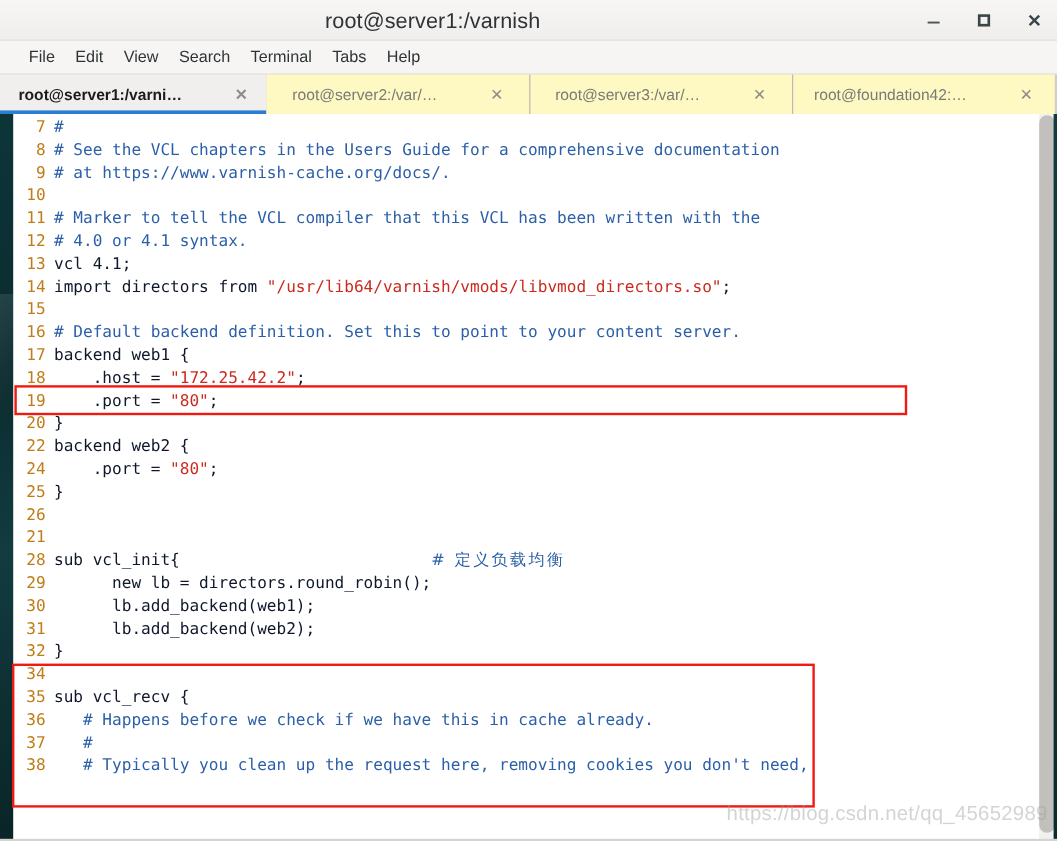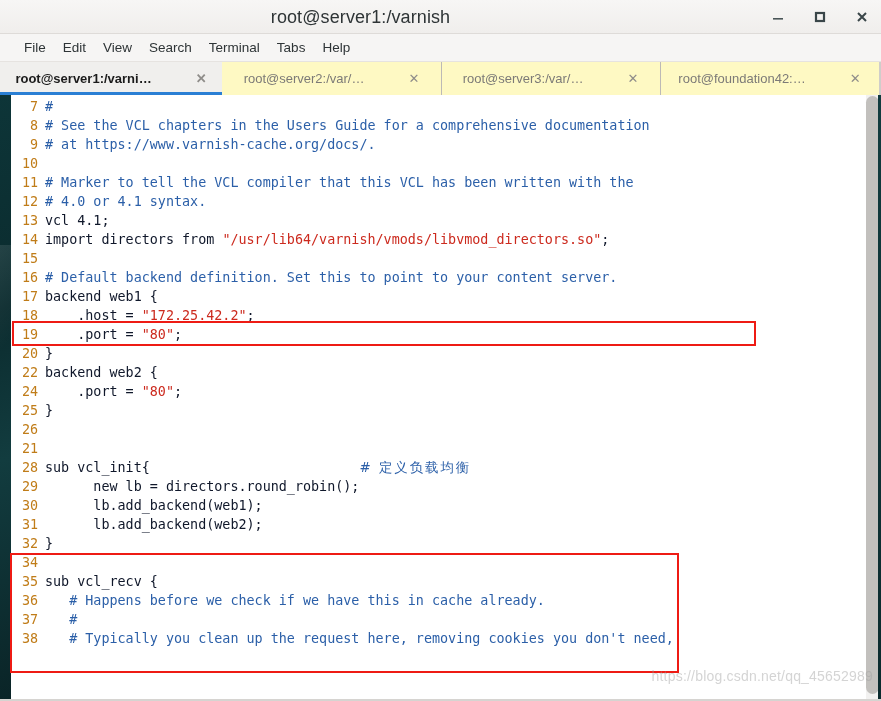--- a/index.html
+++ b/index.html
@@ -128,21 +128,21 @@
     background:#c2c0bd;border-radius:7px;
   }
   .sb-right-edge{
     position:absolute;right:0;top:95px;width:3px;height:606px;
     background:linear-gradient(180deg,#123c3f,#0b2b2e);
   }
 
   
   .watermark{
     position:absolute;right:8px;top:668px;
-    font-size:14px;color:rgba(160,160,160,0.45);
+    font-size:17px;color:rgba(160,160,160,0.45);
     font-family:"Liberation Sans", sans-serif;
     letter-spacing:0.2px;pointer-events:none;white-space:nowrap;
   }
   .bottom-edge{
     position:absolute;left:0;bottom:0;width:881px;height:2px;background:#d6d4d1;
   }
 </style>
 </head>
 <body>
 

